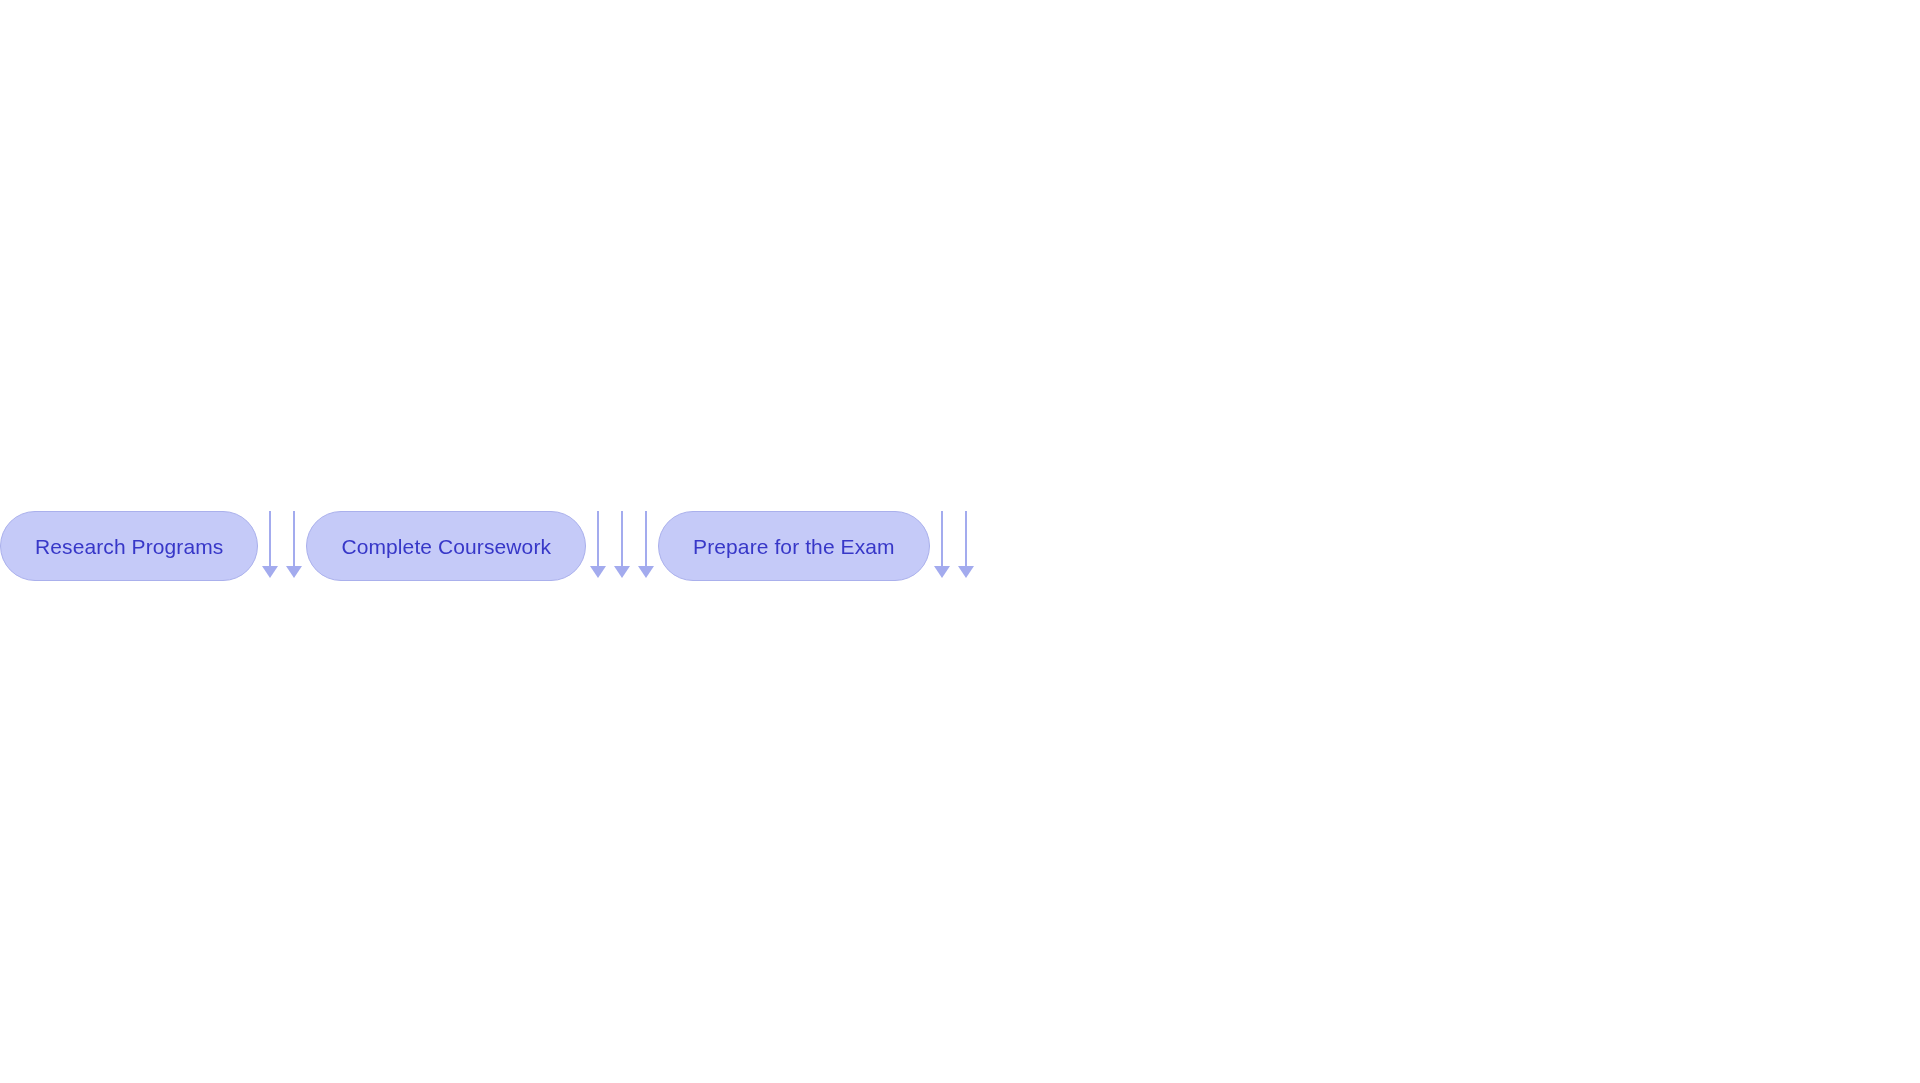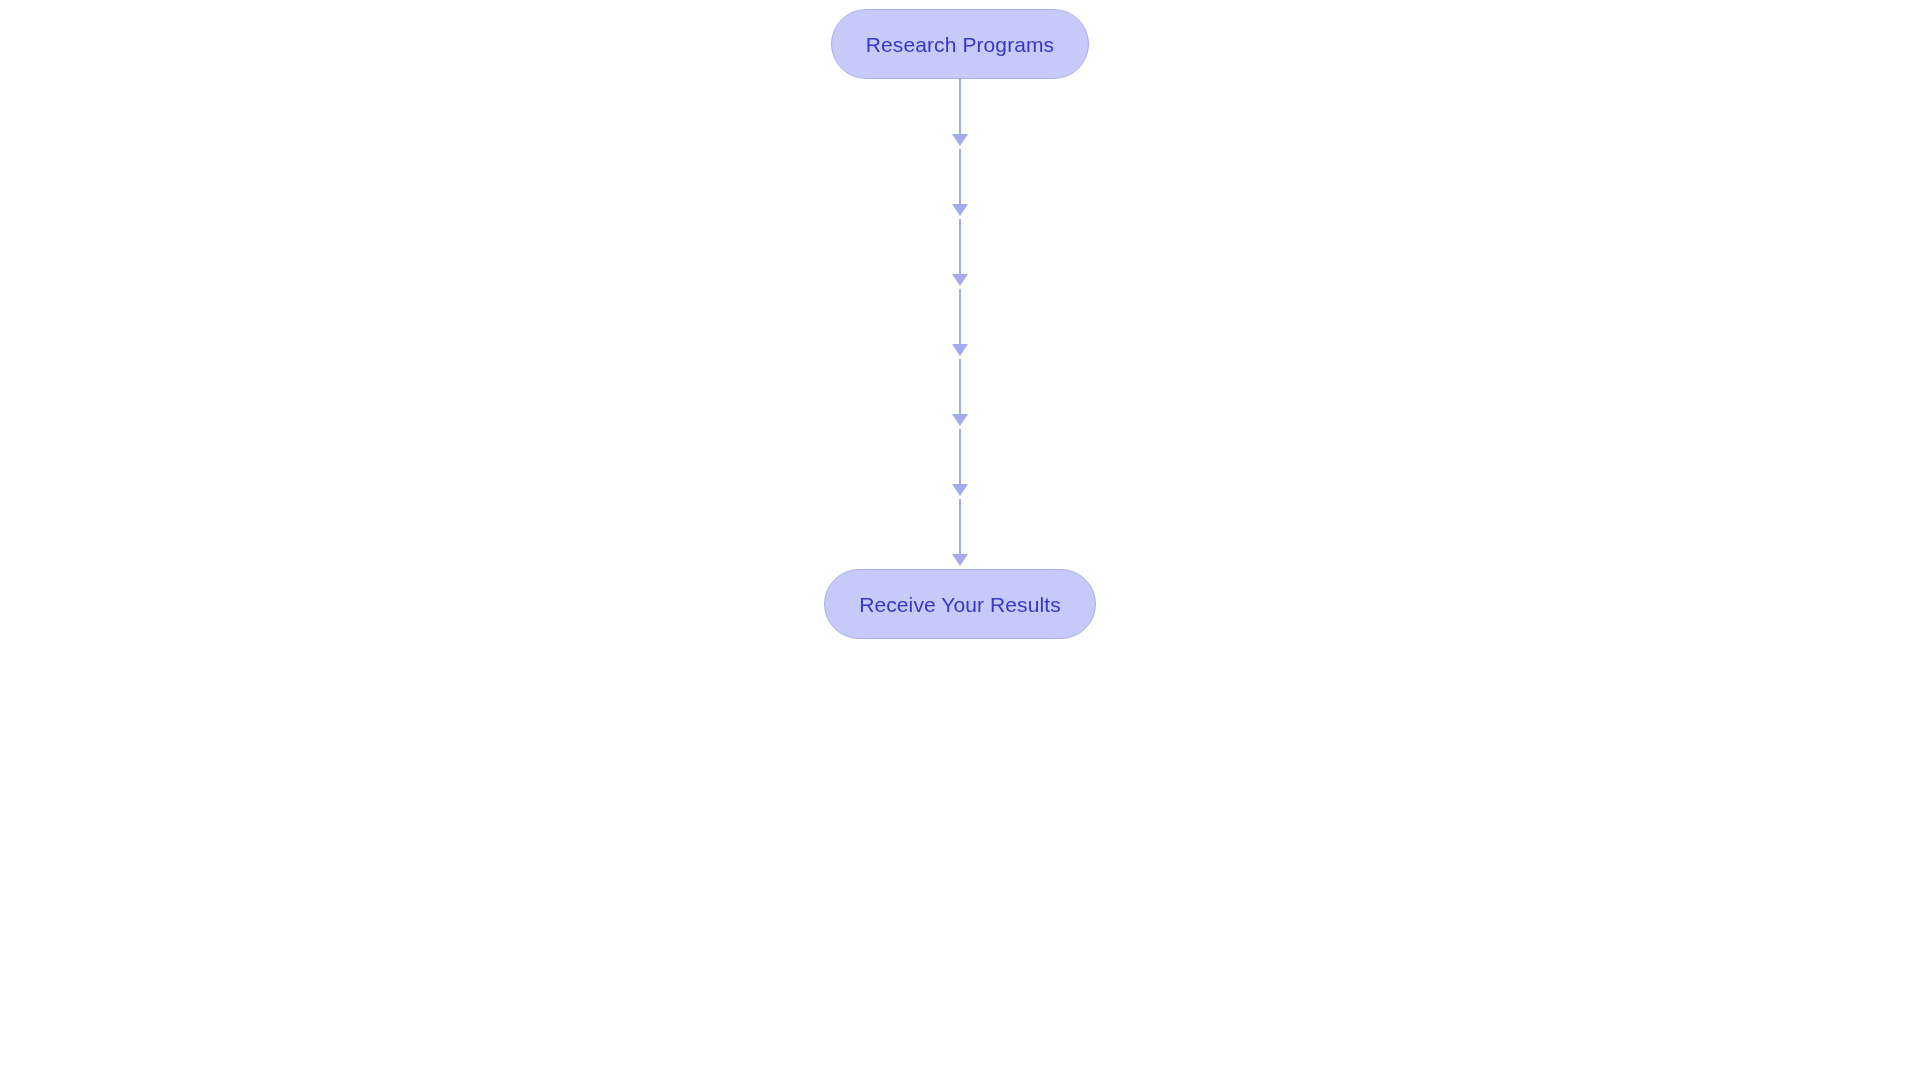--- a/index.html
+++ b/index.html
@@ -23,21 +23,20 @@
   }
 
   
   .flow-stack {
     position: absolute;
     left: 0;
     top: 0;
     width: 1920px;
     height: 1083px;
     display: flex;
-    flex-direction: column;
     align-items: center;
     justify-content: flex-start;
     padding-top: 9px;
     box-sizing: border-box;
   }
 
   
   .flow-node {
     height: 70px;
     box-sizing: border-box;
@@ -97,37 +96,40 @@
         <span class="flow-node-label">Research Programs</span>
       </div>
       <div class="flow-connector">
         <div class="conn-line"></div>
         <div class="conn-arrow"></div>
       </div>
       <div class="flow-connector">
         <div class="conn-line"></div>
         <div class="conn-arrow"></div>
       </div>
-      <div class="flow-connector">
-        <div class="conn-line"></div>
-        <div class="conn-arrow"></div>
-      </div>
-      <div class="flow-connector">
-        <div class="conn-line"></div>
-        <div class="conn-arrow"></div>
+      <div class="flow-node">
+        <span class="flow-node-label">Complete Coursework</span>
       </div>
       <div class="flow-connector">
         <div class="conn-line"></div>
         <div class="conn-arrow"></div>
       </div>
       <div class="flow-connector">
         <div class="conn-line"></div>
         <div class="conn-arrow"></div>
       </div>
       <div class="flow-connector">
         <div class="conn-line"></div>
         <div class="conn-arrow"></div>
       </div>
       <div class="flow-node">
-        <span class="flow-node-label">Receive Your Results</span>
+        <span class="flow-node-label">Prepare for the Exam</span>
+      </div>
+      <div class="flow-connector">
+        <div class="conn-line"></div>
+        <div class="conn-arrow"></div>
+      </div>
+      <div class="flow-connector">
+        <div class="conn-line"></div>
+        <div class="conn-arrow"></div>
       </div>
     </div>
 </div>
 
 </body></html>

